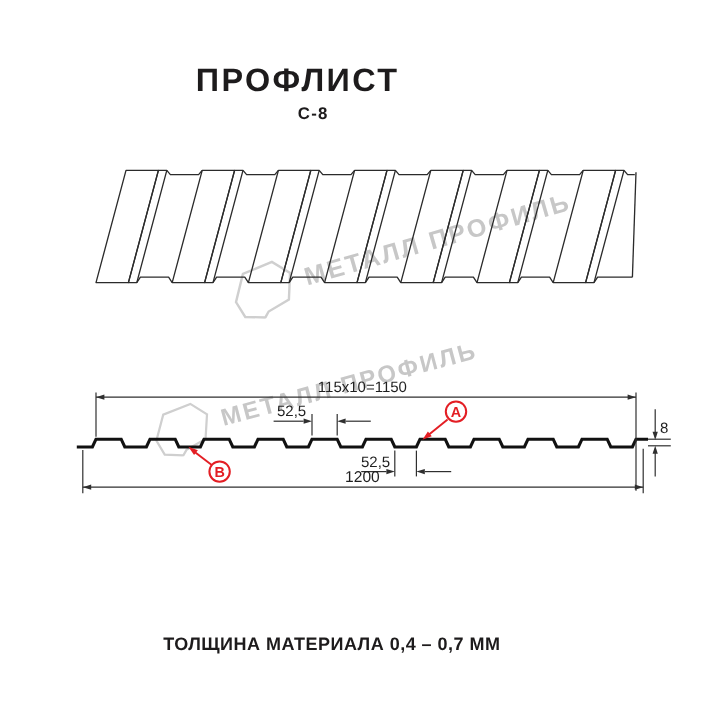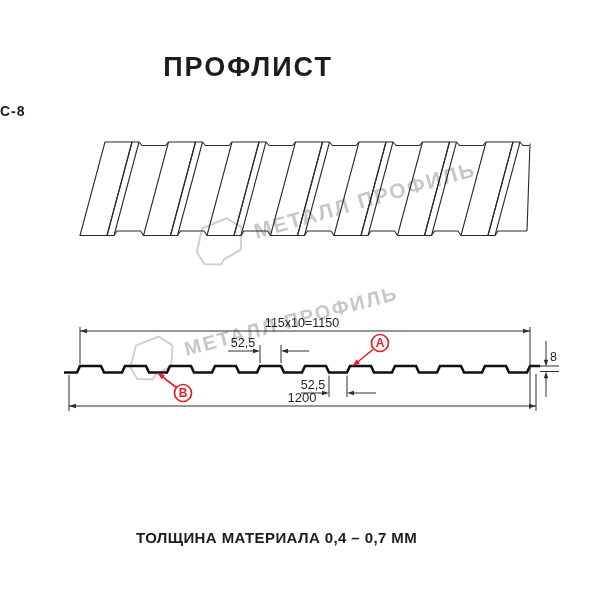--- a/index.html
+++ b/index.html
@@ -5,22 +5,22 @@
   html,body{margin:0;padding:0;}
   body{
     width:600px;height:600px;position:relative;overflow:hidden;
     background:#ffffff;font-family:"Liberation Sans",sans-serif;
   }
   .page-title{
     position:absolute;top:52px;left:0;width:496px;text-align:center;
     font-size:27px;font-weight:700;letter-spacing:2px;color:#1d1b1c;
   }
   .page-subtitle{
-    position:absolute;top:86px;left:0;width:522px;
-    font-size:14px;font-weight:600;letter-spacing:1px;color:#1d1b1c;margin-top:17px;
+    position:absolute;top:86px;left:0;width:522px;text-align:center;
+    font-size:14px;font-weight:600;letter-spacing:1px;color:#1d1b1c;
   }
   .footer-note{
     position:absolute;top:529px;left:0;width:553px;text-align:center;
     font-size:15px;font-weight:600;letter-spacing:.4px;color:#1d1b1c;z-index:3;
   }
   .wm{
     position:absolute;display:flex;align-items:center;gap:9px;
     color:#c7c7c7;font-weight:700;white-space:nowrap;z-index:1;
     transform-origin:0 50%;
   }

